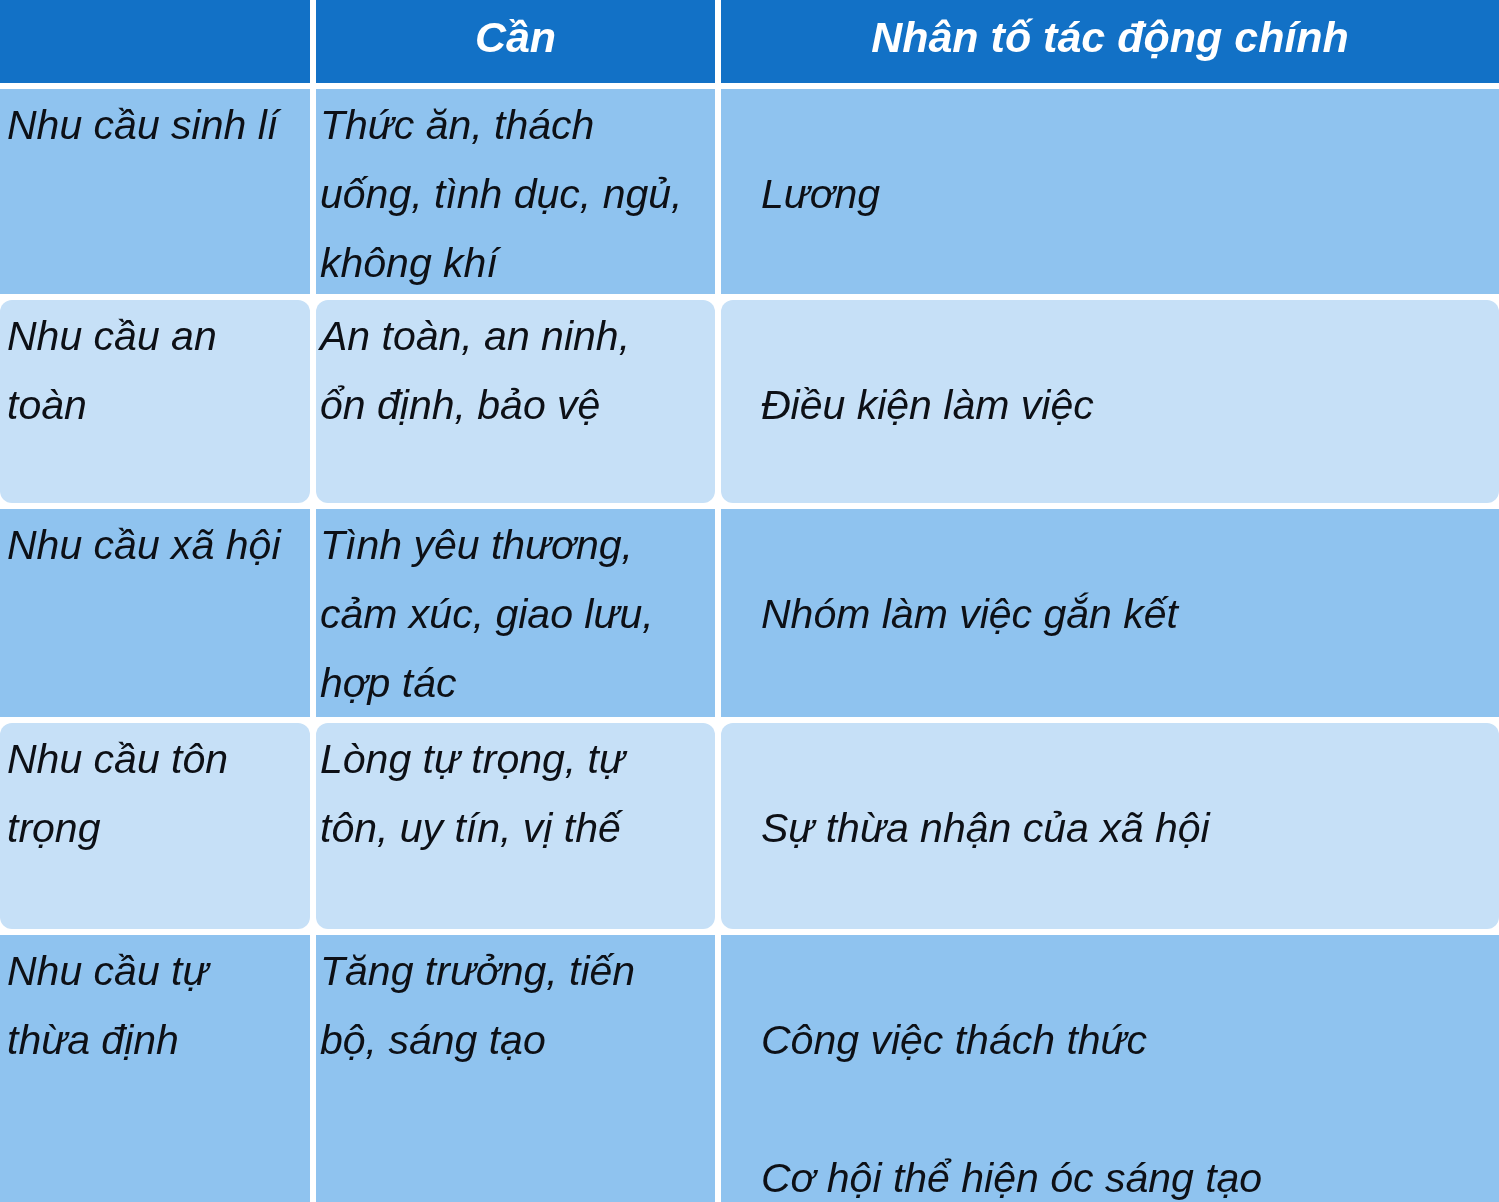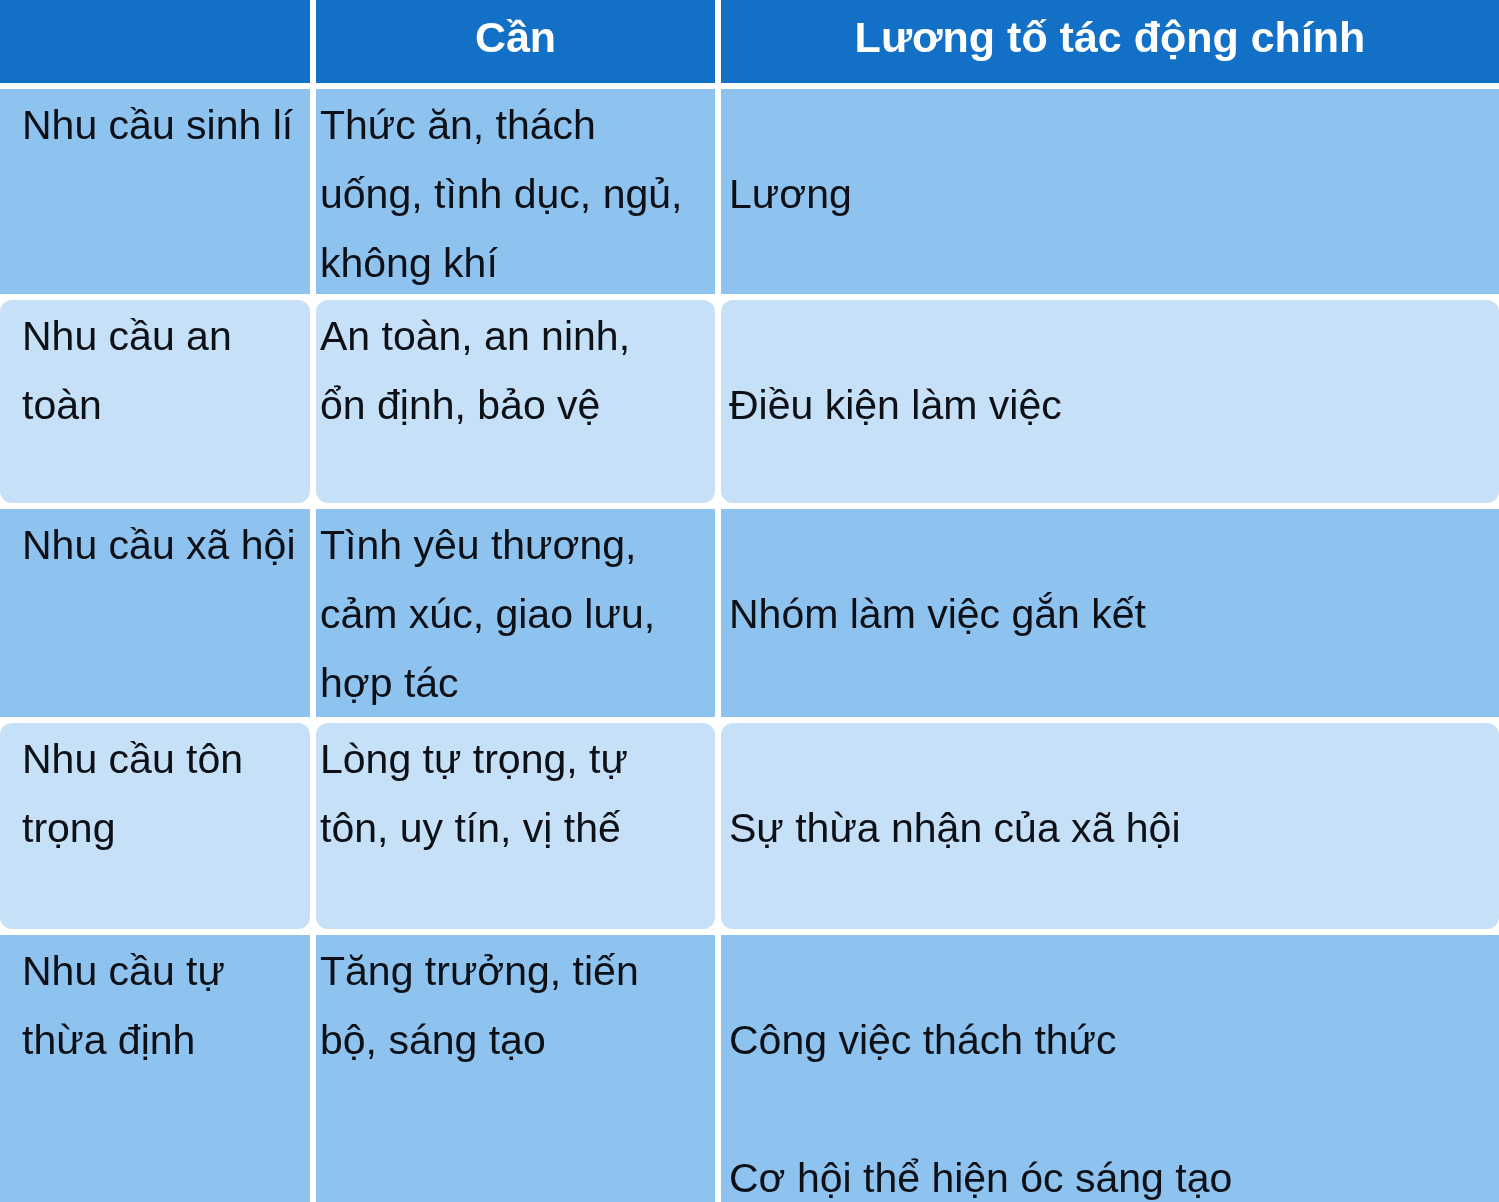--- a/index.html
+++ b/index.html
@@ -26,50 +26,51 @@
     background: var(--border);
     box-sizing: border-box;
   }
   .cell {
     box-sizing: border-box;
     overflow: hidden;
     color: var(--text);
     font-size: 41px;
     line-height: 69px;
     white-space: pre-line;
+    font-style: italic;
   }
   .head {
     background: var(--header-bg);
     color: var(--header-text);
     font-weight: bold;
     font-size: 43px;
     display: flex;
     align-items: center;
     justify-content: center;
     line-height: 1.1;
     white-space: nowrap;
     padding-bottom: 8px;
   }
   .body { padding-top: 2px; }
   .odd  { background: var(--row-odd); }
   .even { background: var(--row-even); border-radius: 12px; }
-  .c1 { padding-left: 22px;  padding-right: 4px; }
+  .c1 { padding-left: 7px;  padding-right: 4px; }
   .c2 { padding-left: 4px;  padding-right: 2px; }
   .c3 { padding-left: 8px;  padding-right: 6px; }
   .head.c1, .head.c2, .head.c3 { padding-left: 0; padding-right: 0; }
-  .factors div { line-height: 69px; }
+  .factors div { line-height: 69px; margin-left: 32px; }
 </style>
 </head>
 <body>
 
 <div class="tbl">
 
   <div class="cell head c1"></div>
   <div class="cell head c2">Cần</div>
-  <div class="cell head c3">Lương tố tác động chính</div>
+  <div class="cell head c3">Nhân tố tác động chính</div>
 
   <div class="cell body odd c1">Nhu cầu sinh lí</div>
   <div class="cell body odd c2">Thức ăn, thách
 uống, tình dục, ngủ,
 không khí</div>
   <div class="cell body odd c3 factors">
     <div>Lương</div>
     
     
   </div>

